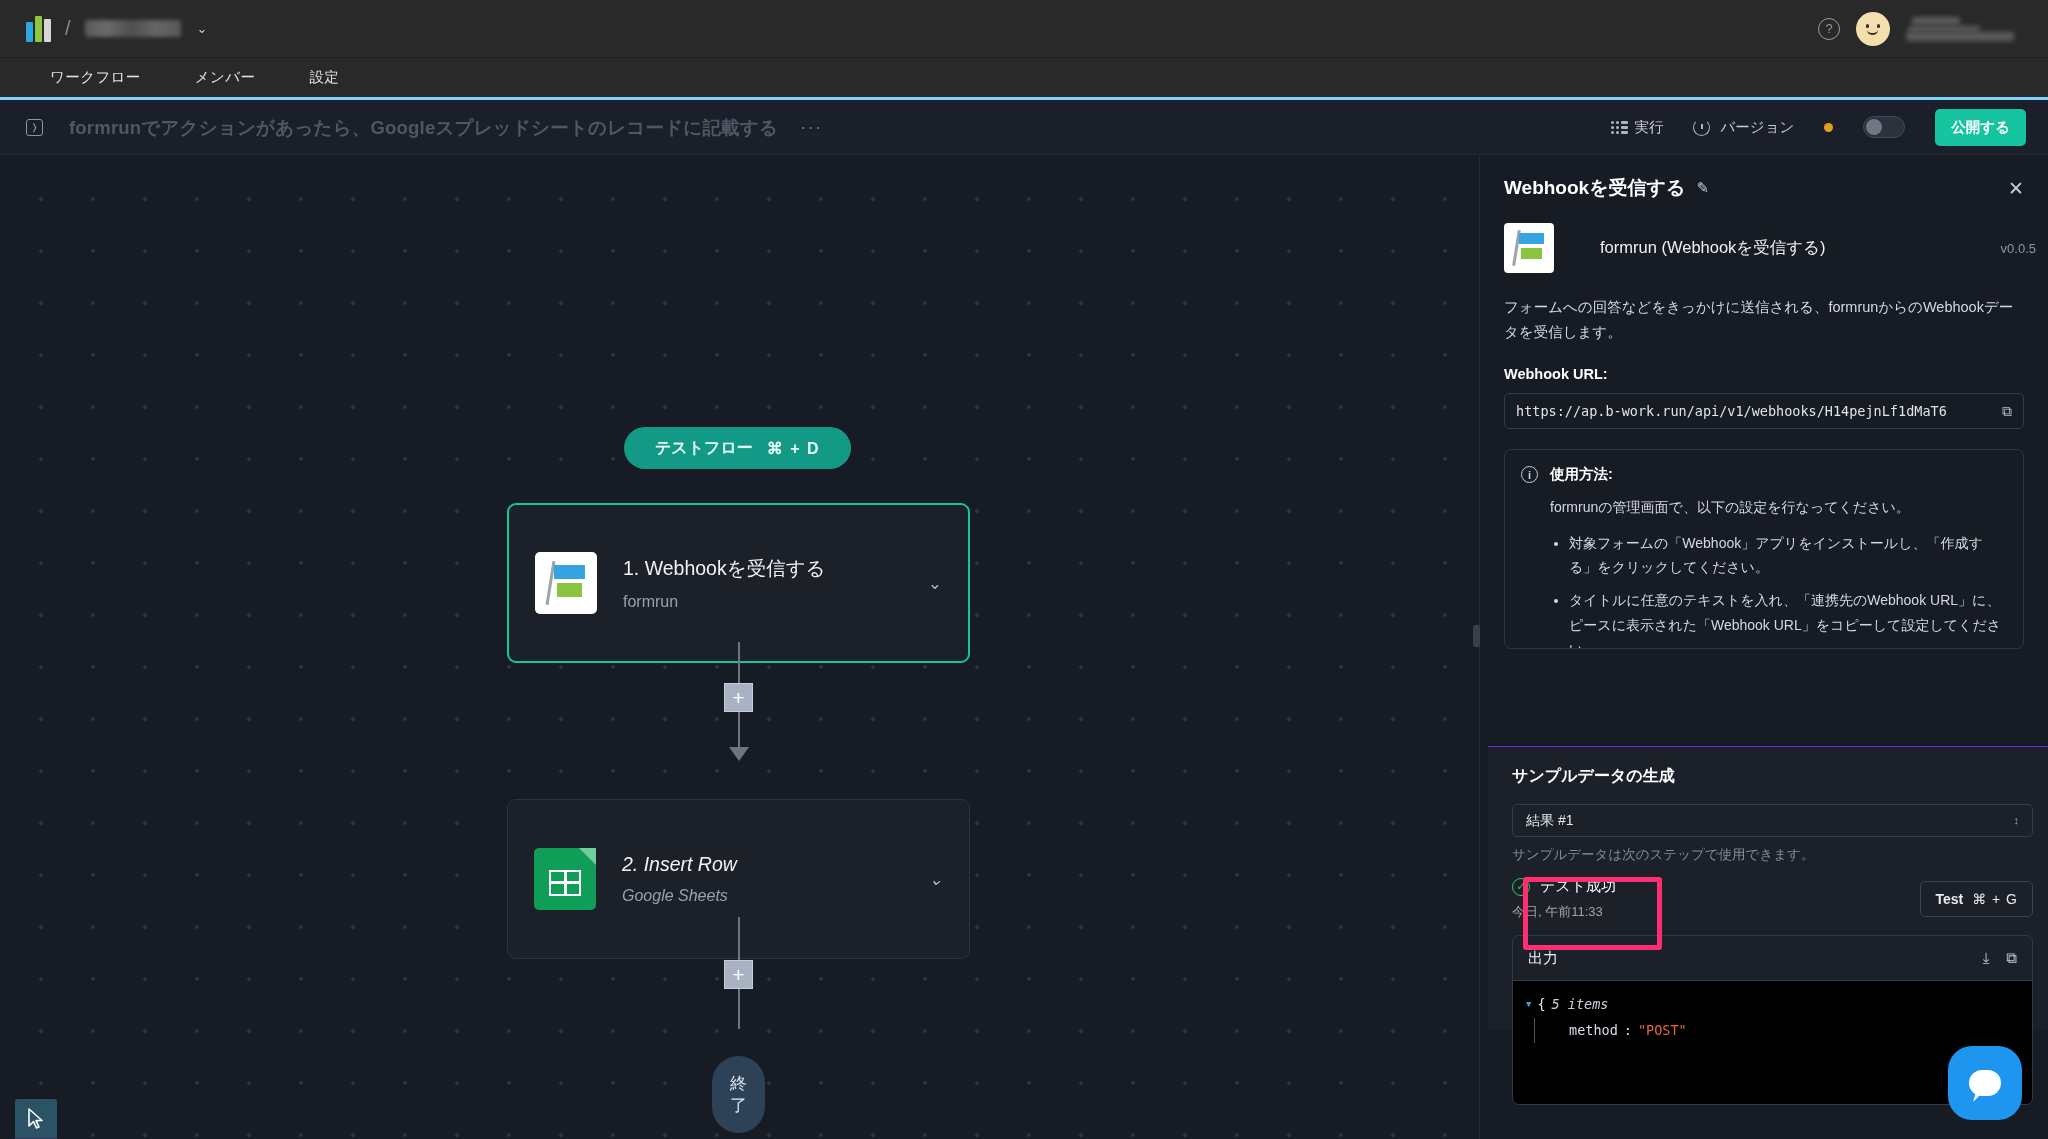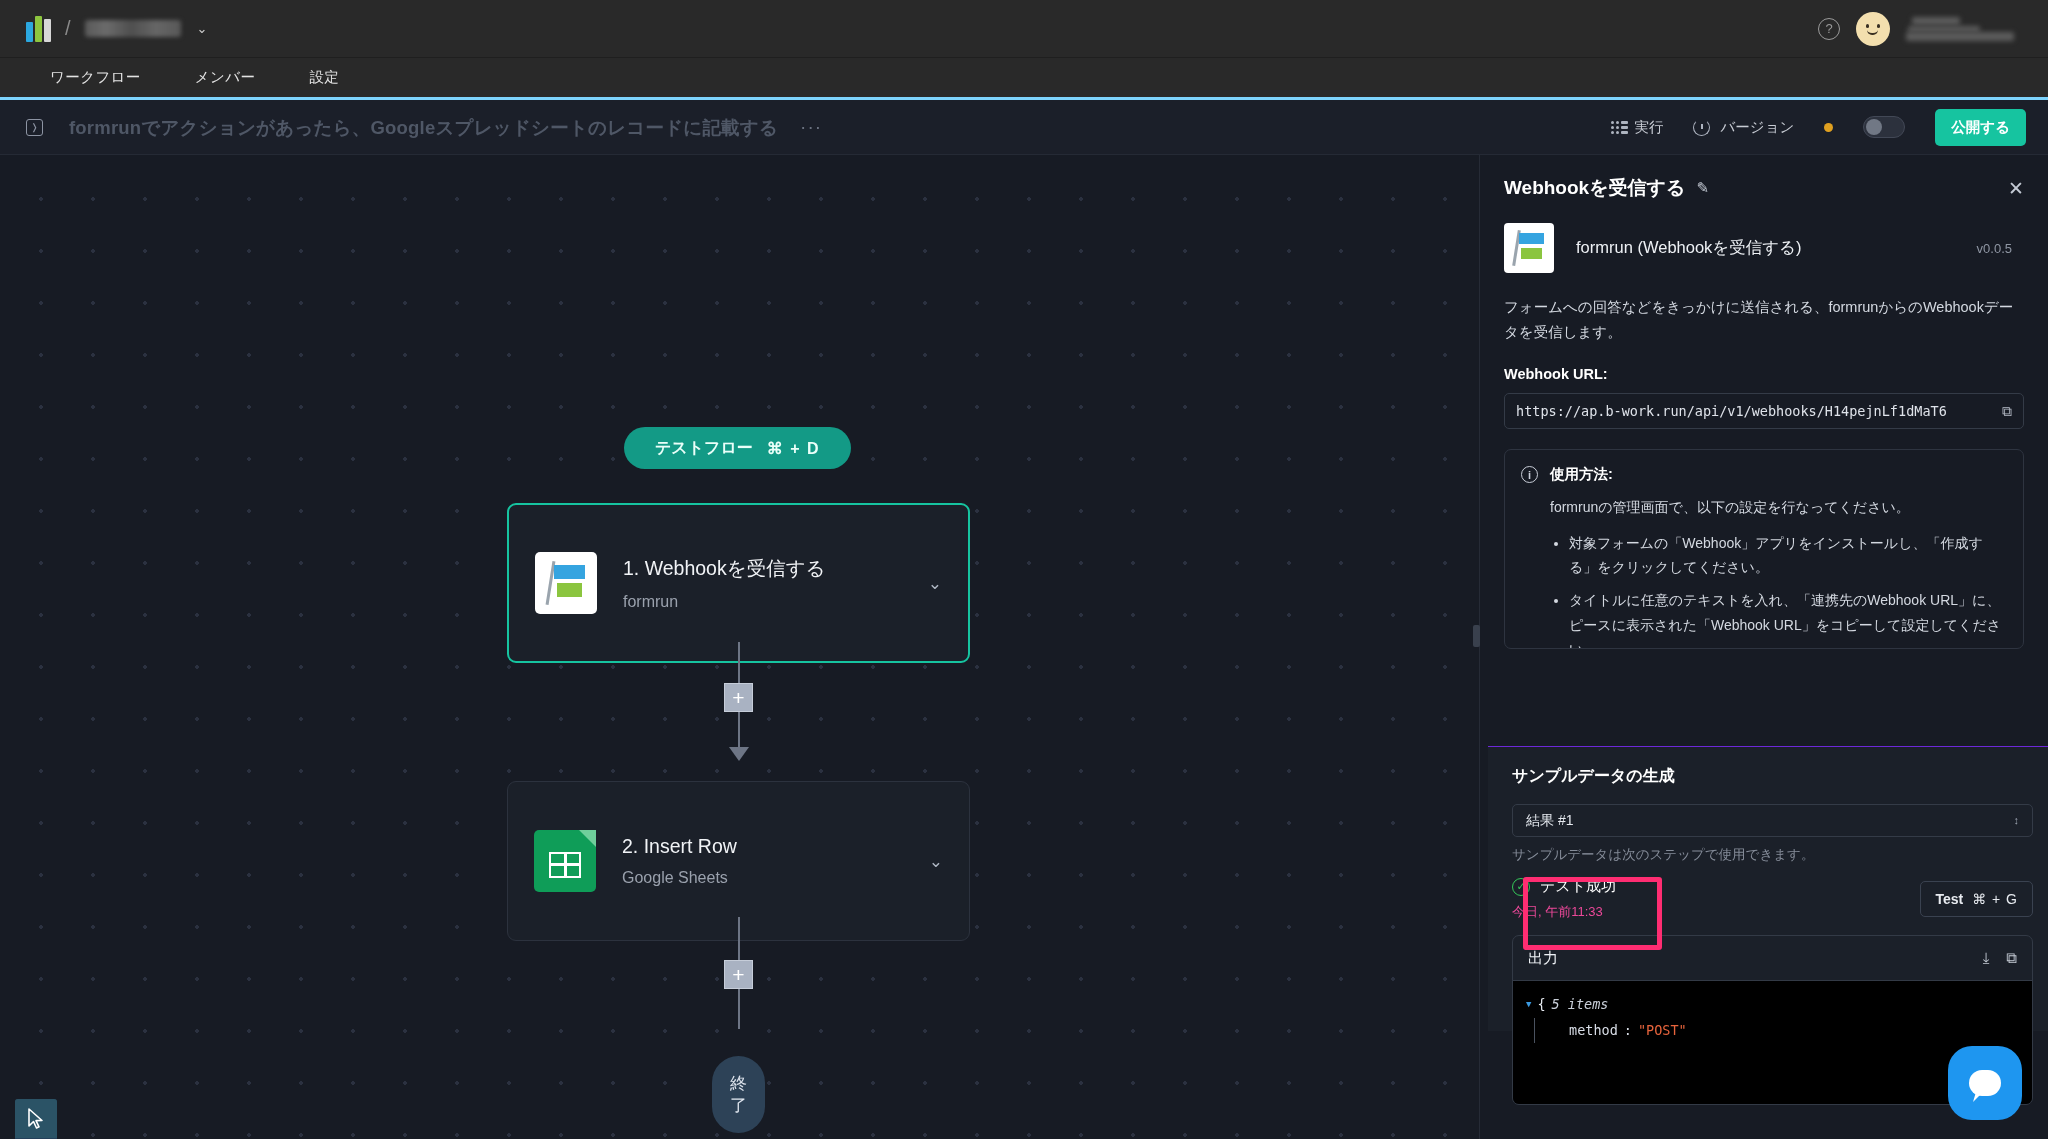--- a/index.html
+++ b/index.html
@@ -101,21 +101,21 @@
     justify-content: center; gap: 14px; color: #eafff9; font-size: 16px; font-weight: 600;
   }
   .test-flow-pill .kbd { font-size: 16px; letter-spacing: 1.5px; font-weight: 700; }
 
   .node {
     position: absolute; width: 463px; height: 160px; left: 507px;
     background: #1b2029; border: 1px solid #2c323e; border-radius: 9px;
     display: flex; align-items: center; padding: 0 26px;
   }
   .node.selected { border: 2px solid #16c4a0; top: 348px; }
-  .node.second { top: 626px; }
+  .node.second { top: 644px; font-style: italic; }
   .node-icon { width: 62px; height: 62px; border-radius: 5px; flex: none; }
   .node-texts { margin-left: 26px; }
   .node-title { color: #f1f3f6; font-size: 19.5px; font-weight: 500; }
   .node-sub { color: #9aa1ad; font-size: 16px; margin-top: 11px; }
   .node-chev { margin-left: auto; color: #aeb6c2; font-size: 17px; }
 
   .ico-formrun { background: #ffffff; position: relative; overflow: hidden; }
   .ico-formrun .stem { position:absolute; left:14px; top:9px; width:3px; height:44px;
       background:#9aa4ad; transform: rotate(9deg); }
   .ico-formrun .b1 { position:absolute; left:19px; top:13px; width:31px;height:14px; background:#35a4e0;}
@@ -153,21 +153,21 @@
 
   
   .rpanel { position: absolute; left: 1479px; top: 155px; width: 569px; height: 984px;
       background: #171b24; border-left: 1px solid #262b36; }
   .drag-handle { position:absolute; left:-7px; top: 470px; width: 7px; height: 22px;
       background:#39404d; border-radius:2px; }
   .rp-head { display: flex; align-items: center; padding: 20px 24px 0 24px; }
   .rp-title { color: #ffffff; font-size: 19px; font-weight: 700; }
   .pencil { margin-left: 11px; color: #c4cad4; font-size: 15px; }
   .rp-close { margin-left: auto; color: #c4cad4; font-size: 19px; }
-  .rp-app { display: flex; align-items: center; padding: 22px 36px 0 24px; }
+  .rp-app { display: flex; align-items: center; padding: 22px 12px 0 24px; gap: 24px; }
   .rp-app .ico-formrun { width: 50px; height: 50px; border-radius: 4px; }
   .rp-app .ico-formrun .stem{ left:11px;top:7px;height:36px;width:2.5px;}
   .rp-app .ico-formrun .b1{ left:15px;top:10px;width:25px;height:11px;}
   .rp-app .ico-formrun .b2{ left:17px;top:25px;width:21px;height:11px;}
   .rp-app-name { margin-left: 22px; color: #eef1f5; font-size: 16.5px; }
   .rp-ver { margin-left: auto; color: #8f96a3; font-size: 13px; }
   .rp-desc { padding: 22px 24px 0 24px; color: #d4d9e1; font-size: 14.5px; line-height: 1.7; }
   .rp-label { padding: 22px 24px 0 24px; color: #ffffff; font-size: 14.5px; font-weight: 700; }
   .url-row { margin: 11px 24px 0 24px; height: 36px; border: 1px solid #343b47;
       border-radius: 5px; display: flex; align-items: center; padding: 0 11px;
@@ -194,21 +194,21 @@
   .sample-title { padding: 19px 24px 0 24px; color: #ffffff; font-size: 16px; font-weight: 700; }
   .select-box { margin: 17px 24px 0 24px; height: 33px; border: 1px solid #343b47;
       border-radius: 5px; display: flex; align-items: center; padding: 0 13px;
       color: #e6eaf0; font-size: 14px; }
   .select-box .sp { margin-left: auto; color: #9aa1ad; font-size: 11px; line-height: .9; text-align:center;}
   .sample-hint { margin: 9px 24px 0 24px; color: #858c99; font-size: 13.5px; }
   .test-row { display: flex; align-items: center; margin: 13px 24px 0 24px; }
   .test-status { display: flex; align-items: center; gap: 10px; color: #ffffff; font-size: 15px; }
   .check-ico { width: 18px; height: 18px; border-radius: 50%; border: 1.7px solid #35c759;
       color: #35c759; font-size: 11px; display: flex; align-items: center; justify-content: center; }
-  .test-time { color: #ec4899; font-size: 13px; margin: 7px 0 0 0; }
+  .test-time { color: #a3a3a3; font-size: 13px; margin: 7px 0 0 0; }
   .test-btn { margin-left: auto; border: 1px solid #3a4250; border-radius: 5px;
       padding: 9px 14px; color: #e8ebf0; font-size: 14px; font-weight: 700; display:flex; gap:9px;}
   .test-btn .k { font-weight: 400; letter-spacing: 1px; }
   .output-box { margin: 14px 24px 0 24px; border: 1px solid #333a46; border-radius: 7px;
       overflow: hidden; height: 170px; }
   .output-head { height: 45px; display: flex; align-items: center; padding: 0 15px;
       color: #eef1f5; font-size: 15px; border-bottom: 1px solid #333a46; }
   .output-head .acts { margin-left: auto; display: flex; gap: 17px; color: #c3c9d3; font-size: 15px; }
   .json-view { background: #000000; padding: 11px 13px; font-family: "DejaVu Sans Mono", monospace;
       font-size: 13.5px; color: #d8dde6; height: 125px; }

